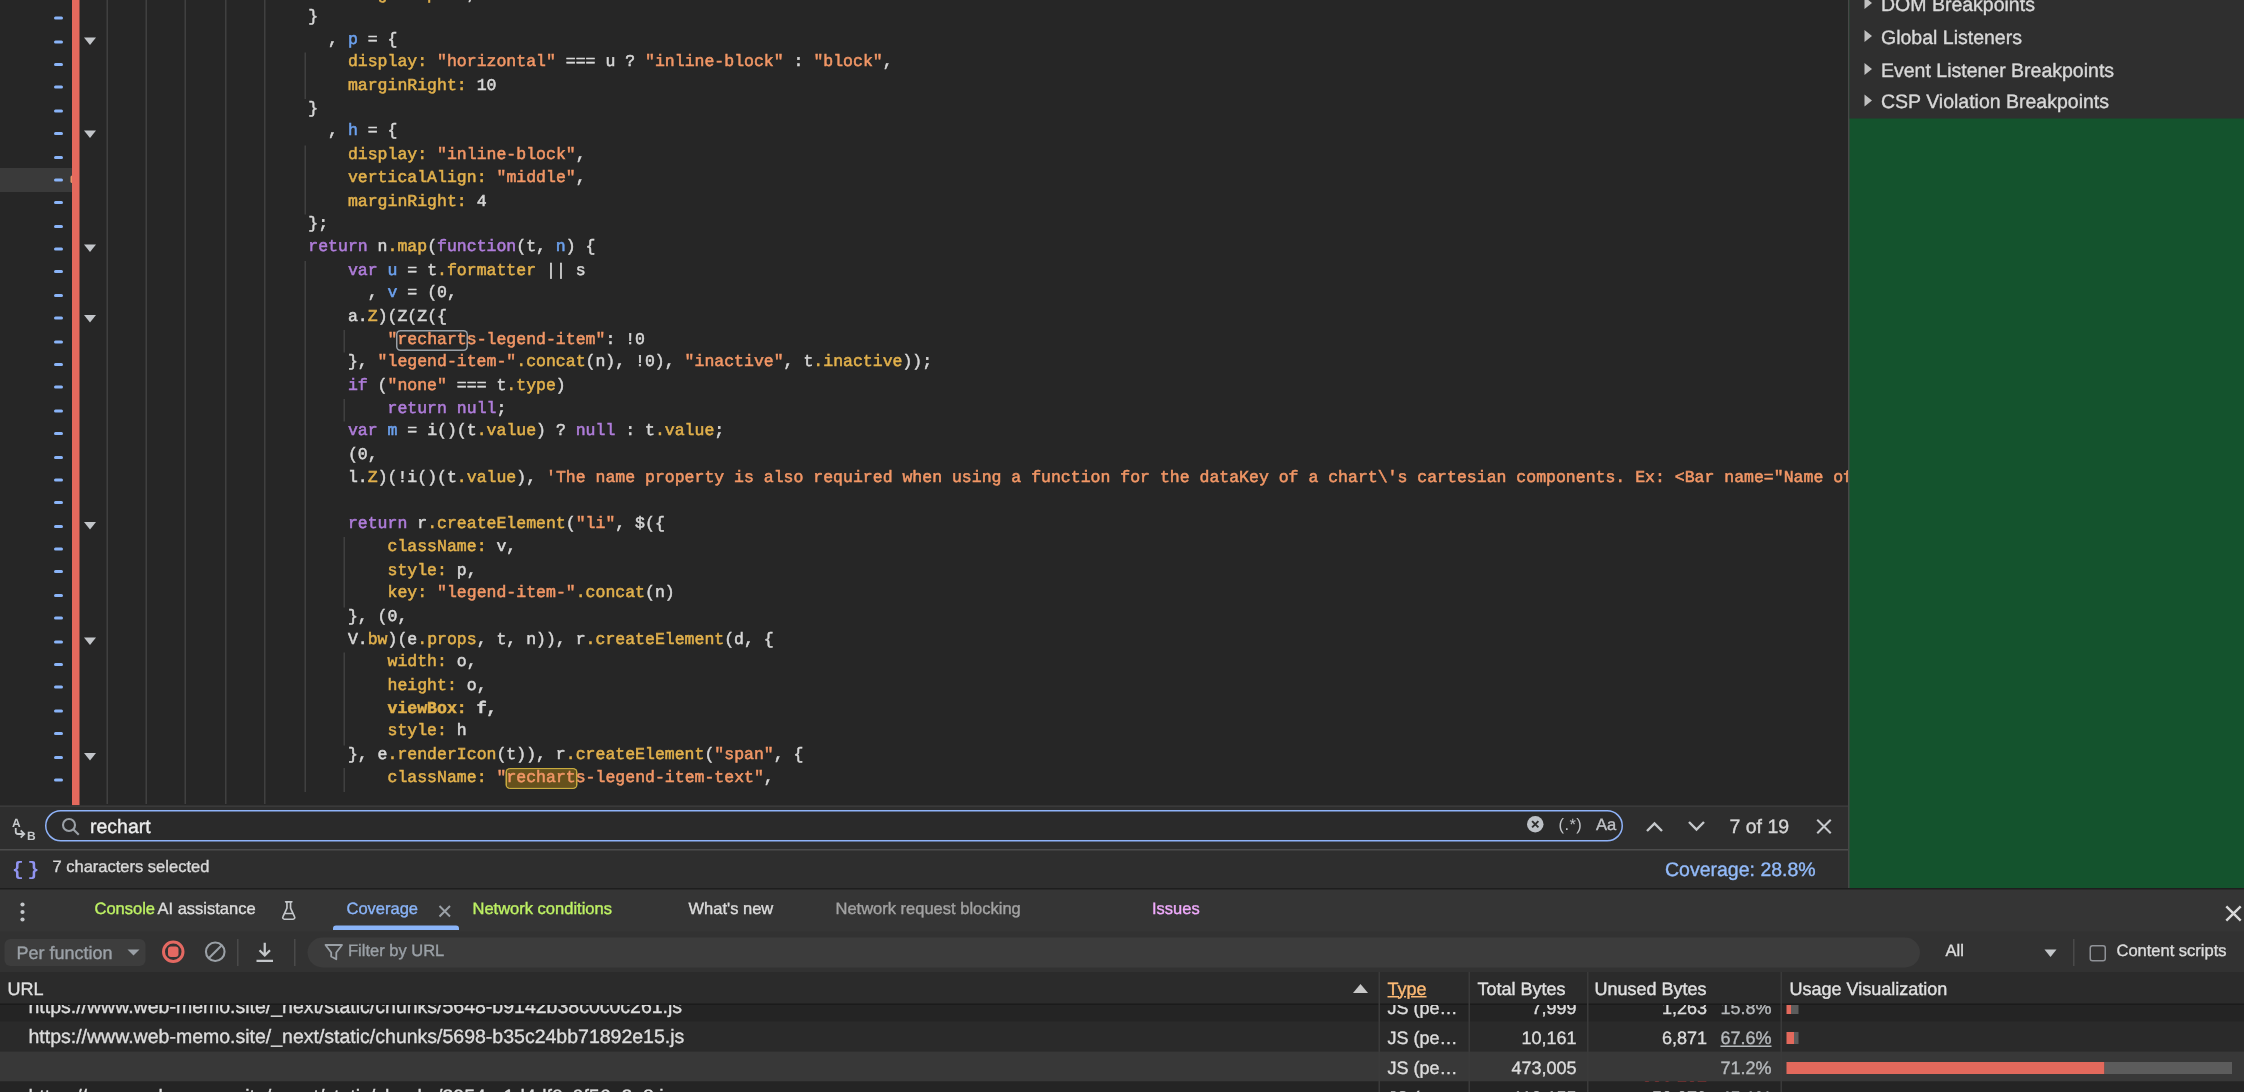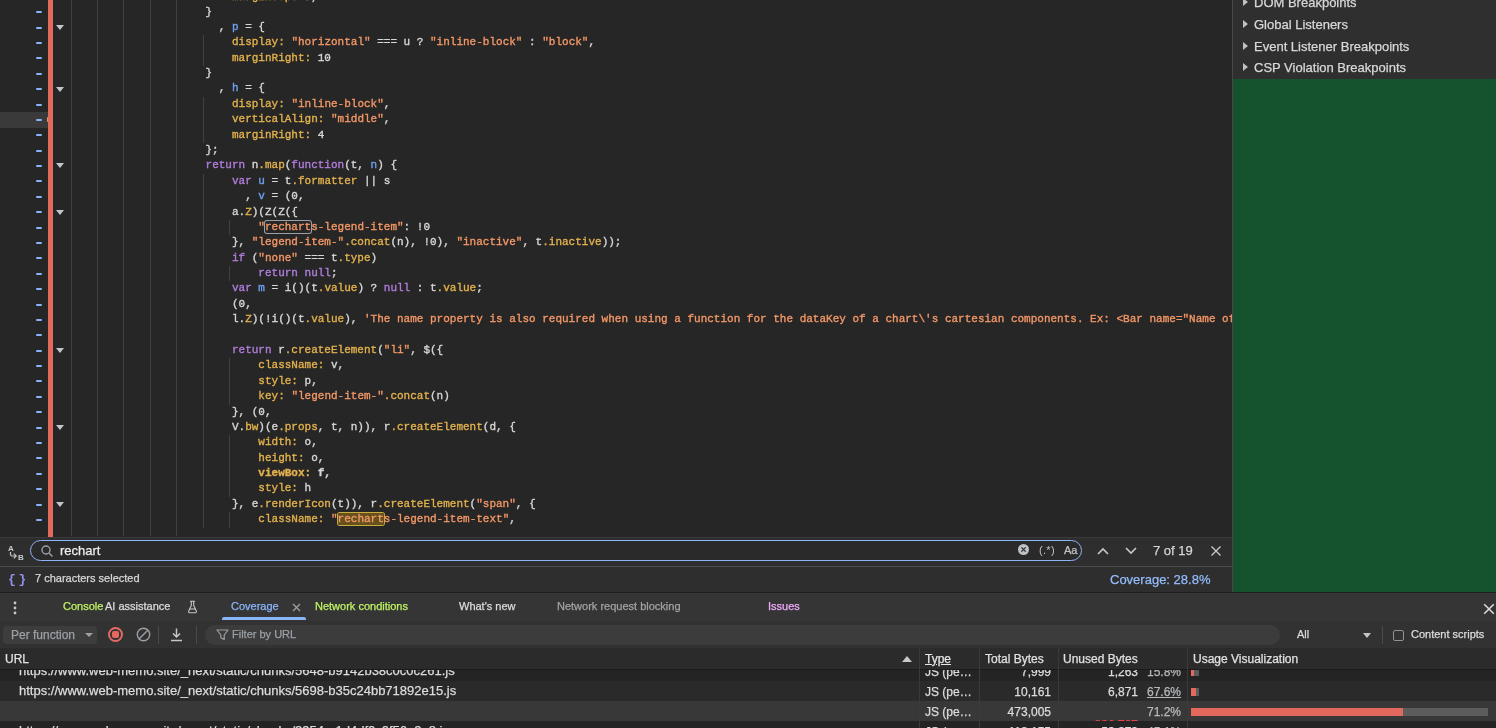--- a/index.html
+++ b/index.html
@@ -270,21 +270,21 @@
 <div class="abs ui" style="left:1038px;top:76.7px;width:100px;text-align:right;color:#dcdcdc;font-size:12px;">53,279</div>
 <div class="abs ui" style="left:1101px;top:76.7px;width:80px;text-align:right;color:#b6b9bc;font-size:12px;">45.1%</div>
 
 <div class="colsep" style="left:918.5px;top:0;height:81px;"></div>
 <div class="colsep" style="left:979px;top:0;height:81px;"></div>
 <div class="colsep" style="left:1057.5px;top:0;height:81px;"></div>
 <div class="colsep" style="left:1187px;top:0;height:81px;"></div>
 <div class="abs" style="left:0;top:0;width:1496px;height:21.5px;background:#2b2b2b;border-bottom:1px solid #1b1b1b;box-sizing:border-box;">
 <div class="abs ui" style="left:5px;top:3.5px;color:#e0e0e0;font-size:12px;">URL</div>
 <div class="abs" style="left:902px;top:7.5px;width:0;height:0;border-left:5px solid transparent;border-right:5px solid transparent;border-bottom:6px solid #c8c8c8;"></div>
-<div class="abs ui" style="left:925px;top:3.5px;color:#e5e5e5;font-size:12px;text-decoration:underline;">Type</div>
+<div class="abs ui" style="left:925px;top:3.5px;color:#fdba74;font-size:12px;text-decoration:underline;">Type</div>
 <div class="abs ui" style="left:985px;top:3.5px;color:#e0e0e0;font-size:12px;">Total Bytes</div>
 <div class="abs ui" style="left:1063px;top:3.5px;color:#e0e0e0;font-size:12px;">Unused Bytes</div>
 <div class="abs ui" style="left:1193px;top:3.5px;color:#e0e0e0;font-size:12px;">Usage Visualization</div>
 <div class="colsep" style="left:918.5px;top:0;height:21.5px;"></div>
 <div class="colsep" style="left:979px;top:0;height:21.5px;"></div>
 <div class="colsep" style="left:1057.5px;top:0;height:21.5px;"></div>
 <div class="colsep" style="left:1187px;top:0;height:21.5px;"></div>
 </div>
 </div>
 </div>

